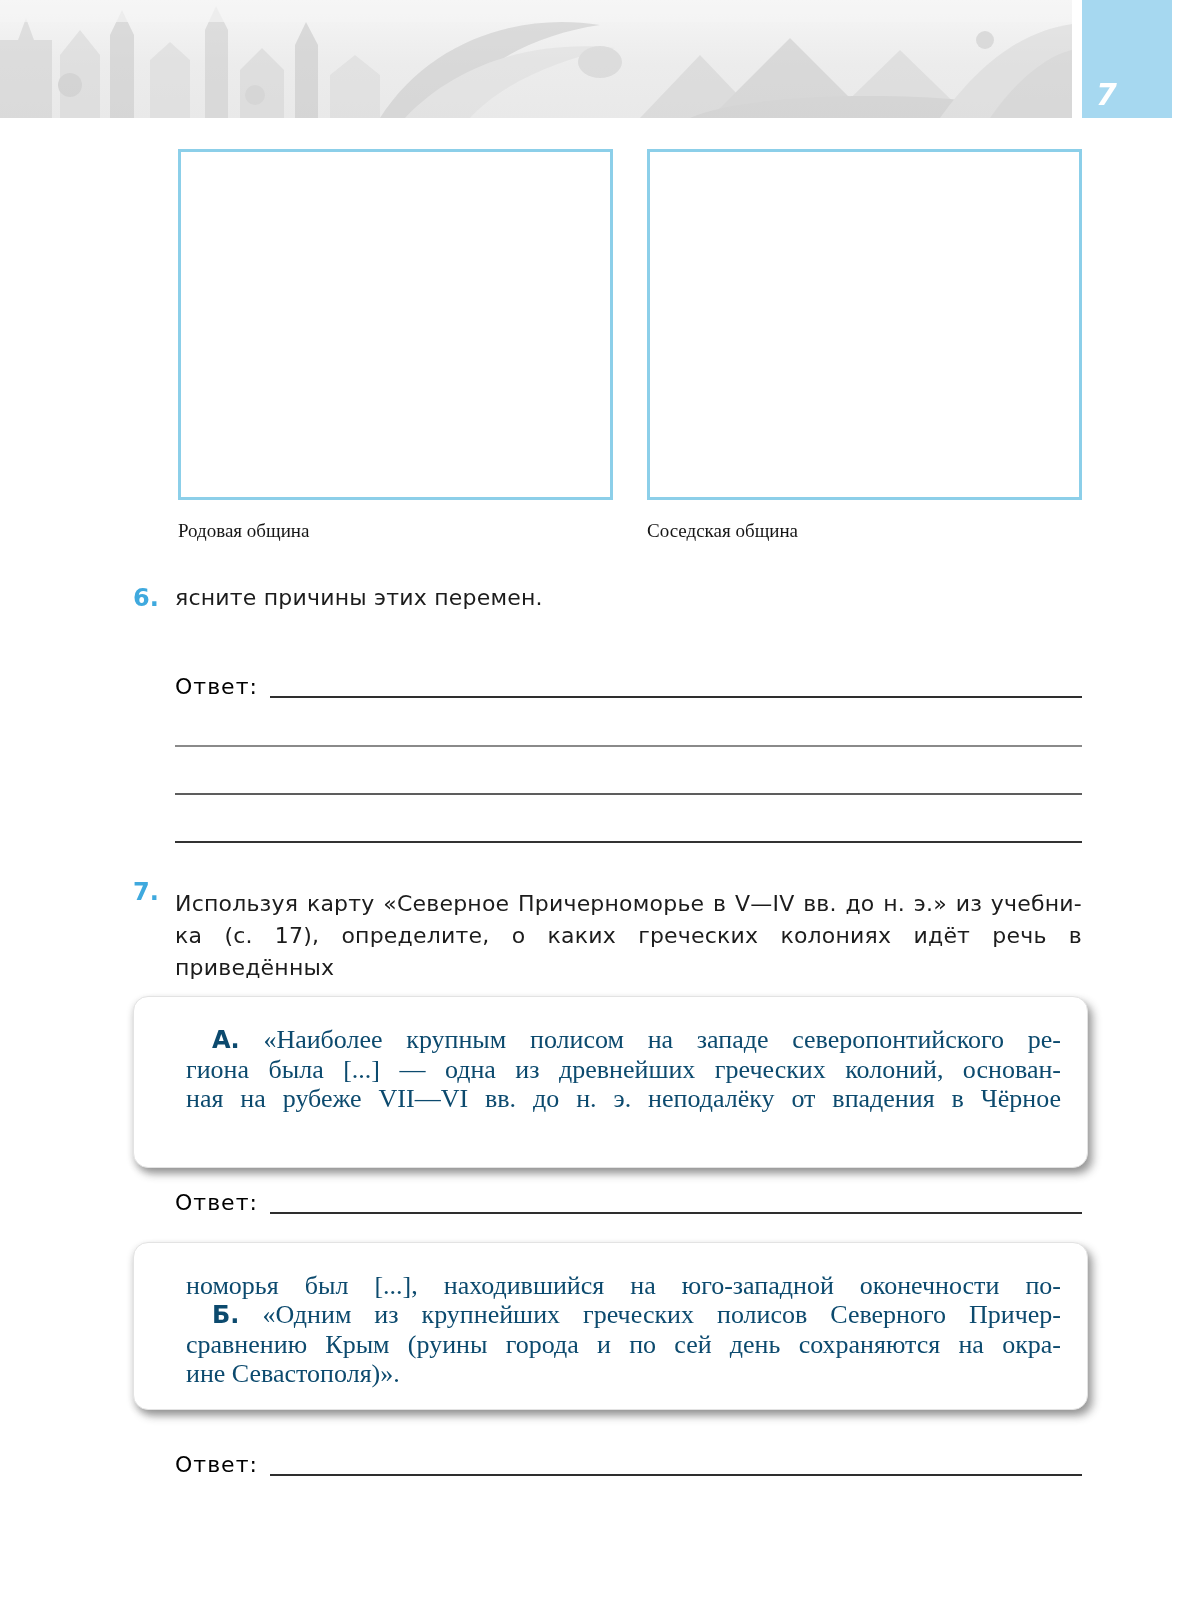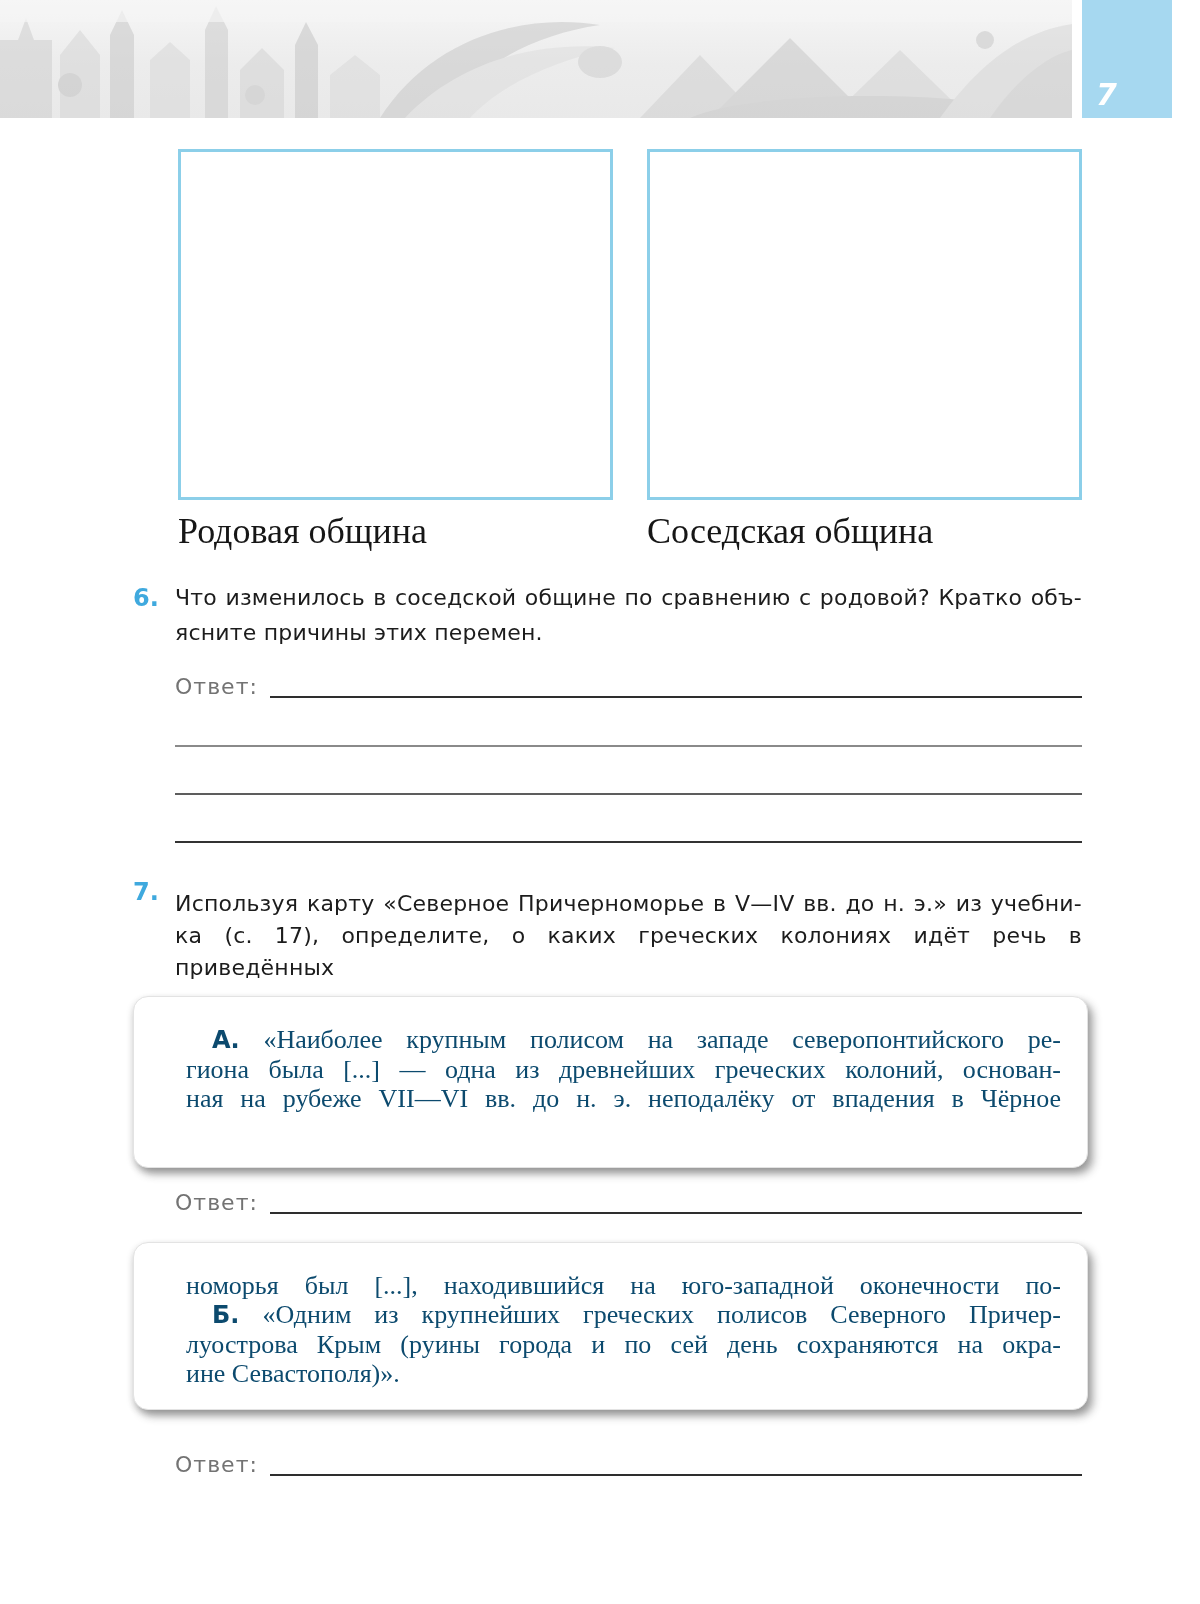--- a/index.html
+++ b/index.html
@@ -25,21 +25,21 @@
   
   .fig-box{
     position:absolute;top:149px;width:435px;height:351px;box-sizing:border-box;
     border:3px solid var(--figure-box-border,#8CCFE9);background:#ffffff;
   }
   .fig-box.b1{left:178px;}
   .fig-box.b2{left:647px;}
   .fig-label{
     position:absolute;top:514px;
     font-family:"Liberation Serif","DejaVu Serif",serif;
-    font-size:36px;line-height:34px;color:#161616;
+    font-size:19px;line-height:34px;color:#161616;
   }
   .fig-label.l1{left:178px;}
   .fig-label.l2{left:647px;}
   
   .qnum{
     position:absolute;left:133px;
     font-size:24px;font-weight:bold;color:var(--accent-blue,#3FA9DE);
     line-height:1;
   }
   .qtext{
@@ -50,21 +50,21 @@
   .q6-text{top:580px;line-height:35px;}
   .q7-num{top:880px;}
   .q7-text{top:874px;line-height:32px;margin-top:14px;}
   .tline.just{text-align:justify;text-align-last:justify;}
   
   .answer-row{
     position:absolute;left:175px;width:907px;height:28px;
     display:flex;align-items:flex-end;
   }
   .answer-label{
-    font-size:22px;color:#737373;letter-spacing:1px;line-height:1;
+    font-size:22px;color:#000000;letter-spacing:1px;line-height:1;
     padding-bottom:2px;white-space:nowrap;
   }
   .ans-line{
     flex:1;margin-left:12px;border-bottom:2px solid #2e2e2e;height:22px;
     transform:translateY(-2px);
   }
   .ar1{top:672px;}
   .ar2{top:1188px;}
   .ar3{top:1450px;}
   .extra-line{
@@ -123,21 +123,20 @@
   <span class="page-num">7</span>
 </div>
 
 <div class="fig-box b1"></div>
 <div class="fig-box b2"></div>
 <div class="fig-label l1">Родовая община</div>
 <div class="fig-label l2">Соседская община</div>
 
 <div class="qnum q6-num">6.</div>
 <div class="qtext q6-text">
-    <div class="tline just">Что изменилось в соседской общине по сравнению с родовой? Кратко объ-</div>
     <div class="tline">ясните причины этих перемен.</div>
   </div>
 
 <div class="answer-row ar1">
   <span class="answer-label">Ответ:</span>
   <span class="ans-line"></span>
 </div>
 <div class="extra-line xl1"></div>
 <div class="extra-line xl2"></div>
 <div class="extra-line xl3"></div>
@@ -155,20 +154,20 @@
   </div>
 
 <div class="answer-row ar2">
   <span class="answer-label">Ответ:</span>
   <span class="ans-line"></span>
 </div>
 
 <div class="excerpt ex-b">
     <div class="exline just">номорья был [...], находившийся на юго-западной оконечности по-</div>
     <div class="exline just first"><span class="exletter">Б.</span> «Одним из крупнейших греческих полисов Северного Причер-</div>
-    <div class="exline just">луострова Крым (руины города и по сей день сохраняются на окра-</div>
+    <div class="exline just">сравнению Крым (руины города и по сей день сохраняются на окра-</div>
     <div class="exline">ине Севастополя)».</div>
   </div>
 
 <div class="answer-row ar3">
   <span class="answer-label">Ответ:</span>
   <span class="ans-line"></span>
 </div>
 
 </body></html>

